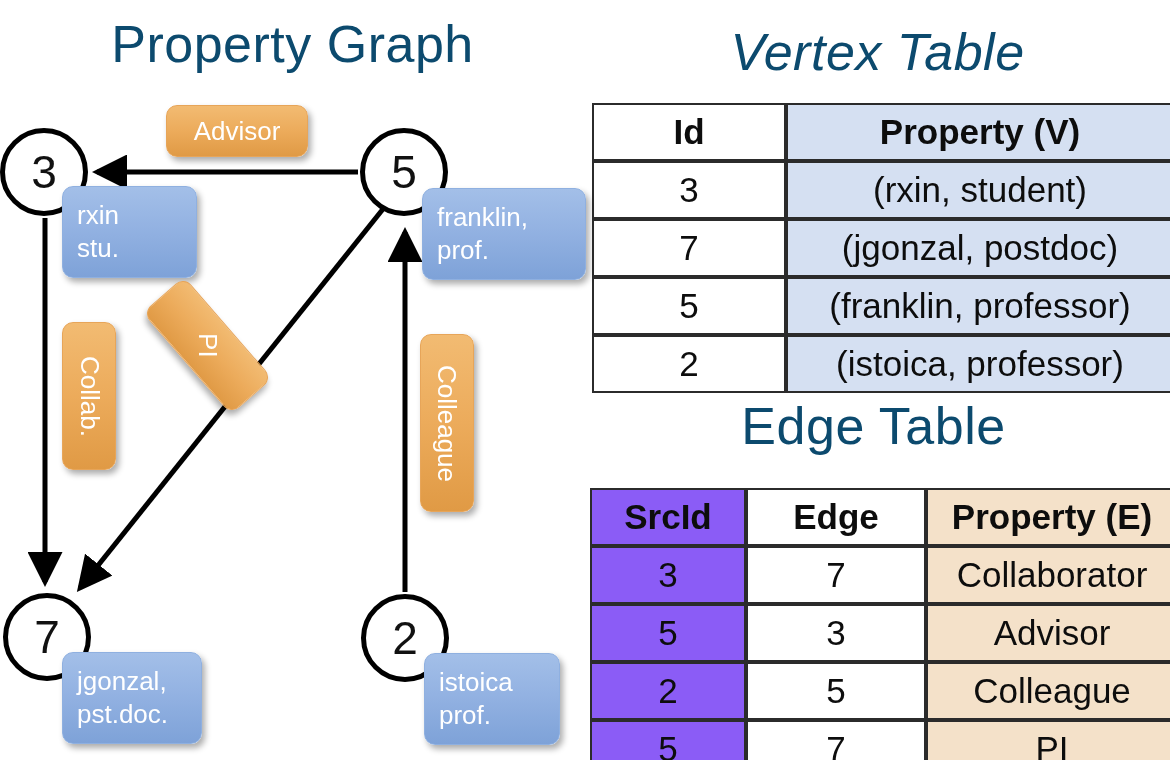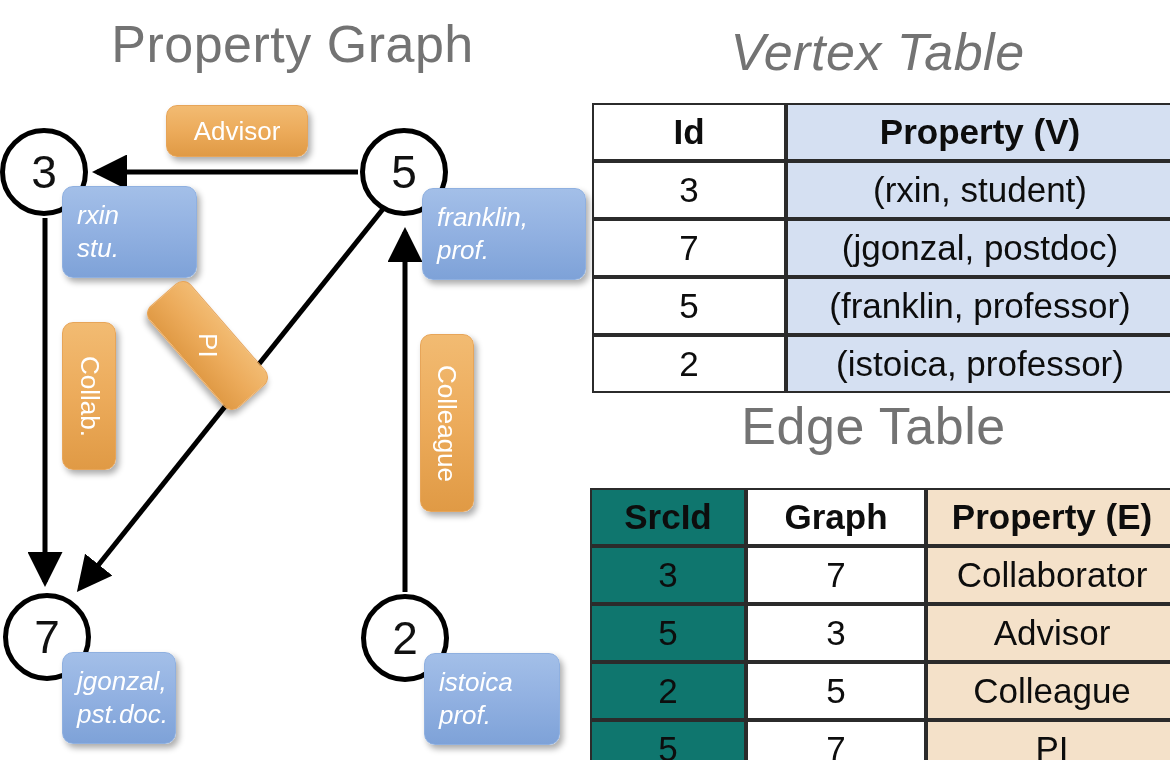--- a/index.html
+++ b/index.html
@@ -15,21 +15,21 @@
     font-family: "Liberation Sans", sans-serif;
     color: #000000;
   }
 
   
   .title {
     position: absolute;
     font-weight: 400;
     font-size: 52px;
     letter-spacing: 0.5px;
-    color: #737373;
+    color: #0c4a6e;
     white-space: nowrap;
     text-align: center;
   }
   #title-property-graph { left: 0px;   top: 14px;  width: 585px; }
   #title-vertex-table   { left: 585px; top: 22px;  width: 585px; font-style: italic; }
   #title-edge-table     { left: 581px; top: 396px; width: 585px; }
 
   
   #graph-panel {
     position: absolute;
@@ -82,24 +82,24 @@
     line-height: 1.28;
   }
   .ebox {
     background: linear-gradient(180deg, #f2bb72 0%, #ecab5b 50%, #e09a45 100%);
     border: 1px solid #e7a559;
     font-size: 26px;
   }
 
   #vbox-rxin      { left: 62px;  top: 186px; width: 135px; height: 92px; }
   #vbox-franklin  { left: 422px; top: 188px; width: 164px; height: 92px; }
-  #vbox-jgonzal   { left: 62px;  top: 652px; width: 114px; height: 92px; }
+  #vbox-jgonzal   { left: 62px;  top: 652px; width: 140px; height: 92px; }
   #vbox-istoica   { left: 424px; top: 653px; width: 136px; height: 92px; }
 
-  .vbox-lines { display: block; font-style: italic; }
+  .vbox-lines { display: block; }
   .vbox-lines span { display: block; }
 
   #ebox-advisor {
     left: 166px; top: 105px; width: 142px; height: 52px;
     align-items: center; justify-content: center;
   }
   .ebox-vert {
     align-items: center;
     justify-content: center;
   }
@@ -139,21 +139,21 @@
     padding: 0;
     vertical-align: middle;
   }
   .tbl .hdr { font-weight: 700; }
 
   #vertex-table { left: 592px; top: 103px; width: 576px; }
   #vertex-table .col-id   { width: 190px; height: 54px; background: #ffffff; }
   #vertex-table .col-prop { width: 384px; height: 54px; background: #d5e0f2; }
 
   #edge-table { left: 590px; top: 488px; width: 578px; }
-  #edge-table .col-src  { width: 152px; height: 54px; background: #0f766e; text-align: center; }
+  #edge-table .col-src  { width: 152px; height: 54px; background: #8b5cf6; text-align: center; }
   #edge-table .col-dst  { width: 176px; height: 54px; background: #ffffff; }
   #edge-table .col-prop { width: 248px; height: 54px; background: #f4e1c9; }
 </style>
 </head>
 <body>
 
 <div class="title" id="title-property-graph">Property Graph</div>
 
 <div class="title" id="title-vertex-table">Vertex Table</div>
 
@@ -257,21 +257,21 @@
       <td class="col-id">2</td>
       <td class="col-prop">(istoica, professor)</td>
     </tr>
   </tbody>
 </table>
 
 <table class="tbl" id="edge-table">
   <tbody>
     <tr>
       <td class="col-src hdr">SrcId</td>
-      <td class="col-dst hdr">Graph</td>
+      <td class="col-dst hdr">Edge</td>
       <td class="col-prop hdr">Property (E)</td>
     </tr>
     <tr>
       <td class="col-src">3</td>
       <td class="col-dst">7</td>
       <td class="col-prop">Collaborator</td>
     </tr>
     <tr>
       <td class="col-src">5</td>
       <td class="col-dst">3</td>

